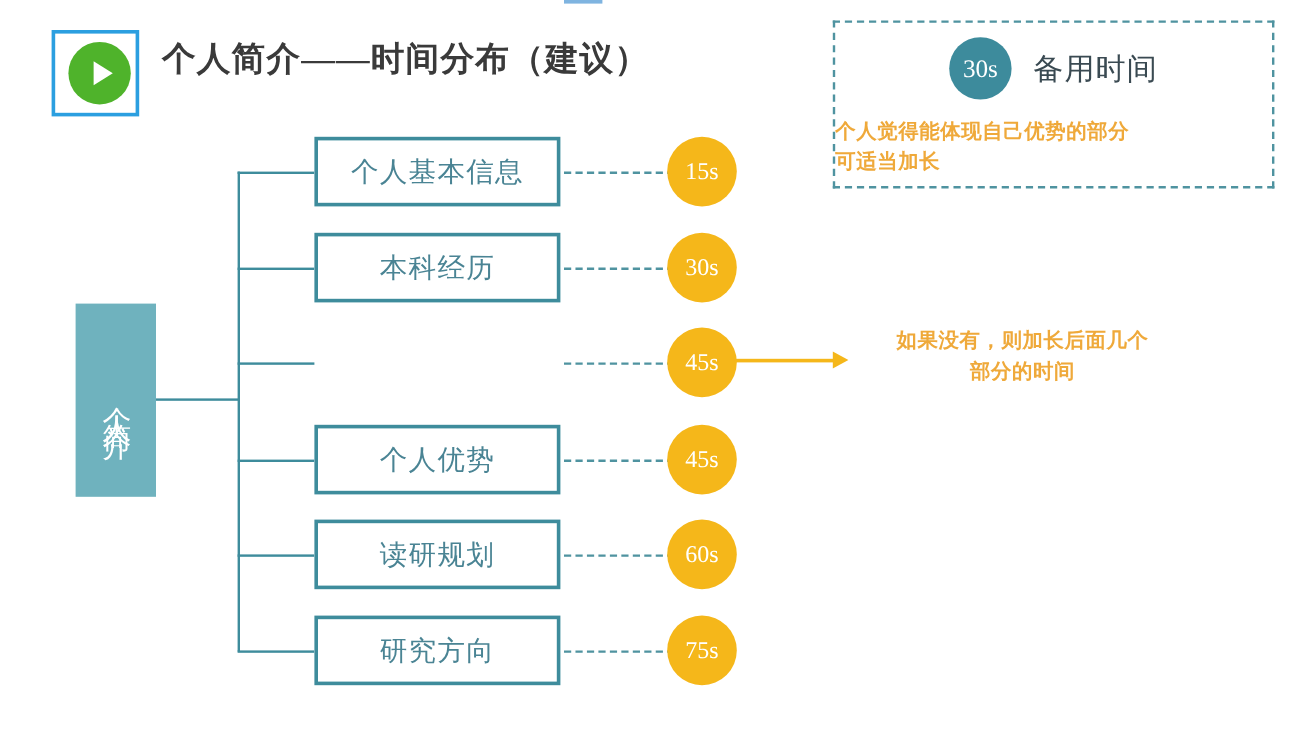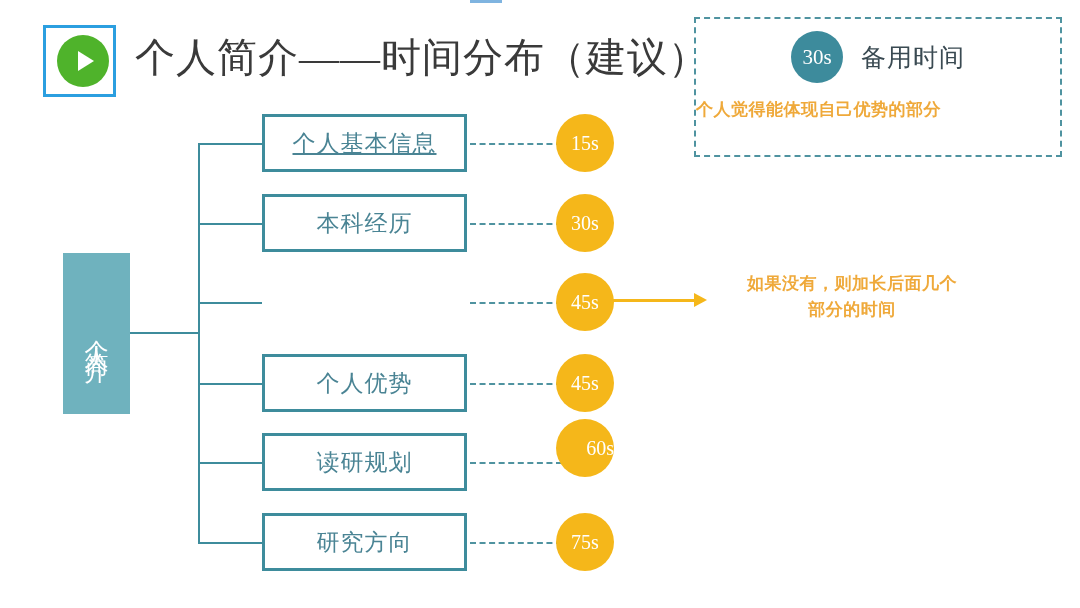--- a/index.html
+++ b/index.html
@@ -48,25 +48,26 @@
   .play-circle .tri {
     width: 0; height: 0;
     margin-left: 5px;
     border-left: 16px solid #ffffff;
     border-top: 10px solid transparent;
     border-bottom: 10px solid transparent;
   }
   .slide-title {
     position: absolute;
     left: 135px; top: 30px;
-    font-size: 40px;
+    font-size: 28px;
     color: #3A3A3A;
     letter-spacing: 1px;
     white-space: nowrap;
     font-family: "Liberation Serif", "DejaVu Serif", serif;
+    font-weight: bold;
   }
 
   
   .info-panel {
     position: absolute;
     left: 694px; top: 17px;
     width: 368px; height: 140px;
     border: 2px dashed #4F93A0;
     box-sizing: border-box;
     background: #ffffff;
@@ -245,38 +246,39 @@
   </div>
   <div class="slide-title">个人简介——时间分布（建议）</div>
 
   <div class="info-panel">
     <div class="info-head">
       <div class="info-badge">30s</div>
       <div class="info-title">备用时间</div>
     </div>
     <div class="info-sub">
       <div>个人觉得能体现自己优势的部分</div>
+      <div>可适当加长</div>
     </div>
   </div>
 
   <div class="root-block">
     <span class="root-label">个人简介</span>
   </div>
 
   <div class="conn conn-h" style="left:130px; top:332px; width:70px;"></div>
   <div class="conn conn-v" style="left:198px; top:143px; height:400px;"></div>
 
   <div class="conn conn-h" style="left:198px; top:143px; width:64px;"></div>
   <div class="conn conn-h" style="left:198px; top:223px; width:64px;"></div>
   <div class="conn conn-h" style="left:198px; top:302px; width:64px;"></div>
   <div class="conn conn-h" style="left:198px; top:383px; width:64px;"></div>
   <div class="conn conn-h" style="left:198px; top:462px; width:64px;"></div>
   <div class="conn conn-h" style="left:198px; top:542px; width:64px;"></div>
 
-  <div class="node-box" style="top:114px;text-decoration:underline;">
+  <div class="node-box" style="top:114px;">
     <span>个人基本信息</span>
   </div>
   <div class="dash-link" style="top:143px;"></div>
   <div class="time-circle" style="top:114px;">
     <span>15s</span>
   </div>
 
   <div class="node-box" style="top:194px;">
     <span>本科经历</span>
   </div>
@@ -295,21 +297,21 @@
   </div>
   <div class="dash-link" style="top:383px;"></div>
   <div class="time-circle" style="top:354px;">
     <span>45s</span>
   </div>
 
   <div class="node-box" style="top:433px;">
     <span>读研规划</span>
   </div>
   <div class="dash-link" style="top:462px;"></div>
-  <div class="time-circle" style="top:419px;justify-content:flex-end;">
+  <div class="time-circle" style="top:433px;">
     <span>60s</span>
   </div>
 
   <div class="node-box" style="top:513px;">
     <span>研究方向</span>
   </div>
   <div class="dash-link" style="top:542px;"></div>
   <div class="time-circle" style="top:513px;">
     <span>75s</span>
   </div>

